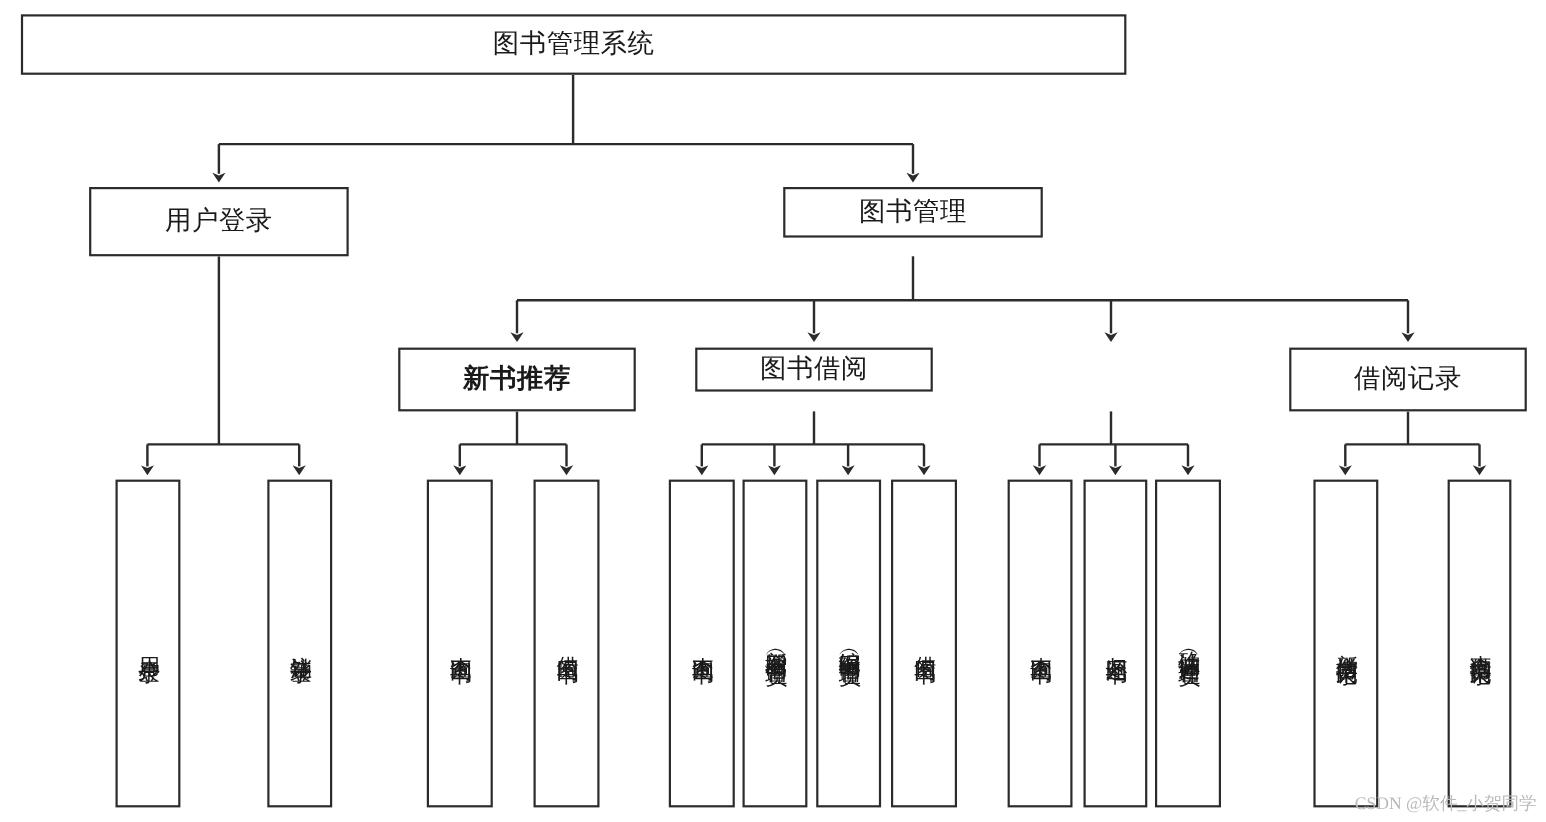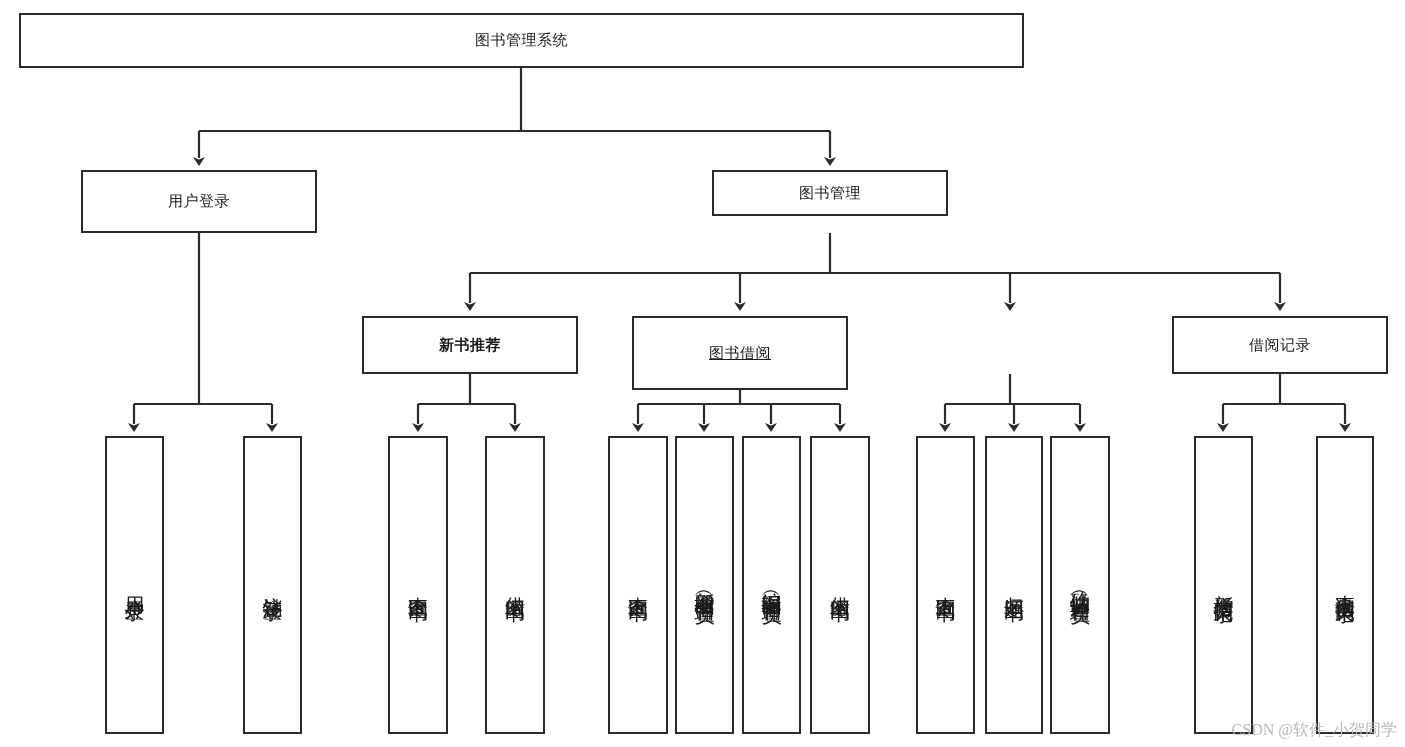--- a/index.html
+++ b/index.html
@@ -37,21 +37,21 @@
     z-index: 2;
   }
   .node .label {
     display: block;
     text-align: center;
     line-height: 1.12;
     letter-spacing: 0.5px;
   }
   
   .node.h .label {
-    font-size: 15px;
+    font-size: 24px;
     writing-mode: horizontal-tb;
   }
   
   .node.v {
     align-items: center;
     justify-content: center;
     padding: 6px 0;
   }
   .node.v .label {
     writing-mode: vertical-rl;
@@ -137,21 +137,21 @@
   </div>
 
   <div class="node h" style="left:712px; top:170px; width:236px; height:46px;">
     <span class="label">图书管理</span>
   </div>
 
   <div class="node h" style="left:362px; top:316px; width:216px; height:58px;font-weight:bold;">
     <span class="label">新书推荐</span>
   </div>
 
-  <div class="node h" style="left:632px; top:316px; width:216px; height:74px;text-decoration:underline;">
+  <div class="node h" style="left:632px; top:316px; width:216px; height:40px;">
     <span class="label">图书借阅</span>
   </div>
 
 
   <div class="node h" style="left:1172px; top:316px; width:216px; height:58px;">
     <span class="label">借阅记录</span>
   </div>
 
   <div class="node v" style="left:105px; top:436px; width:59px; height:298px;">
     <span class="label">用户登录</span>

